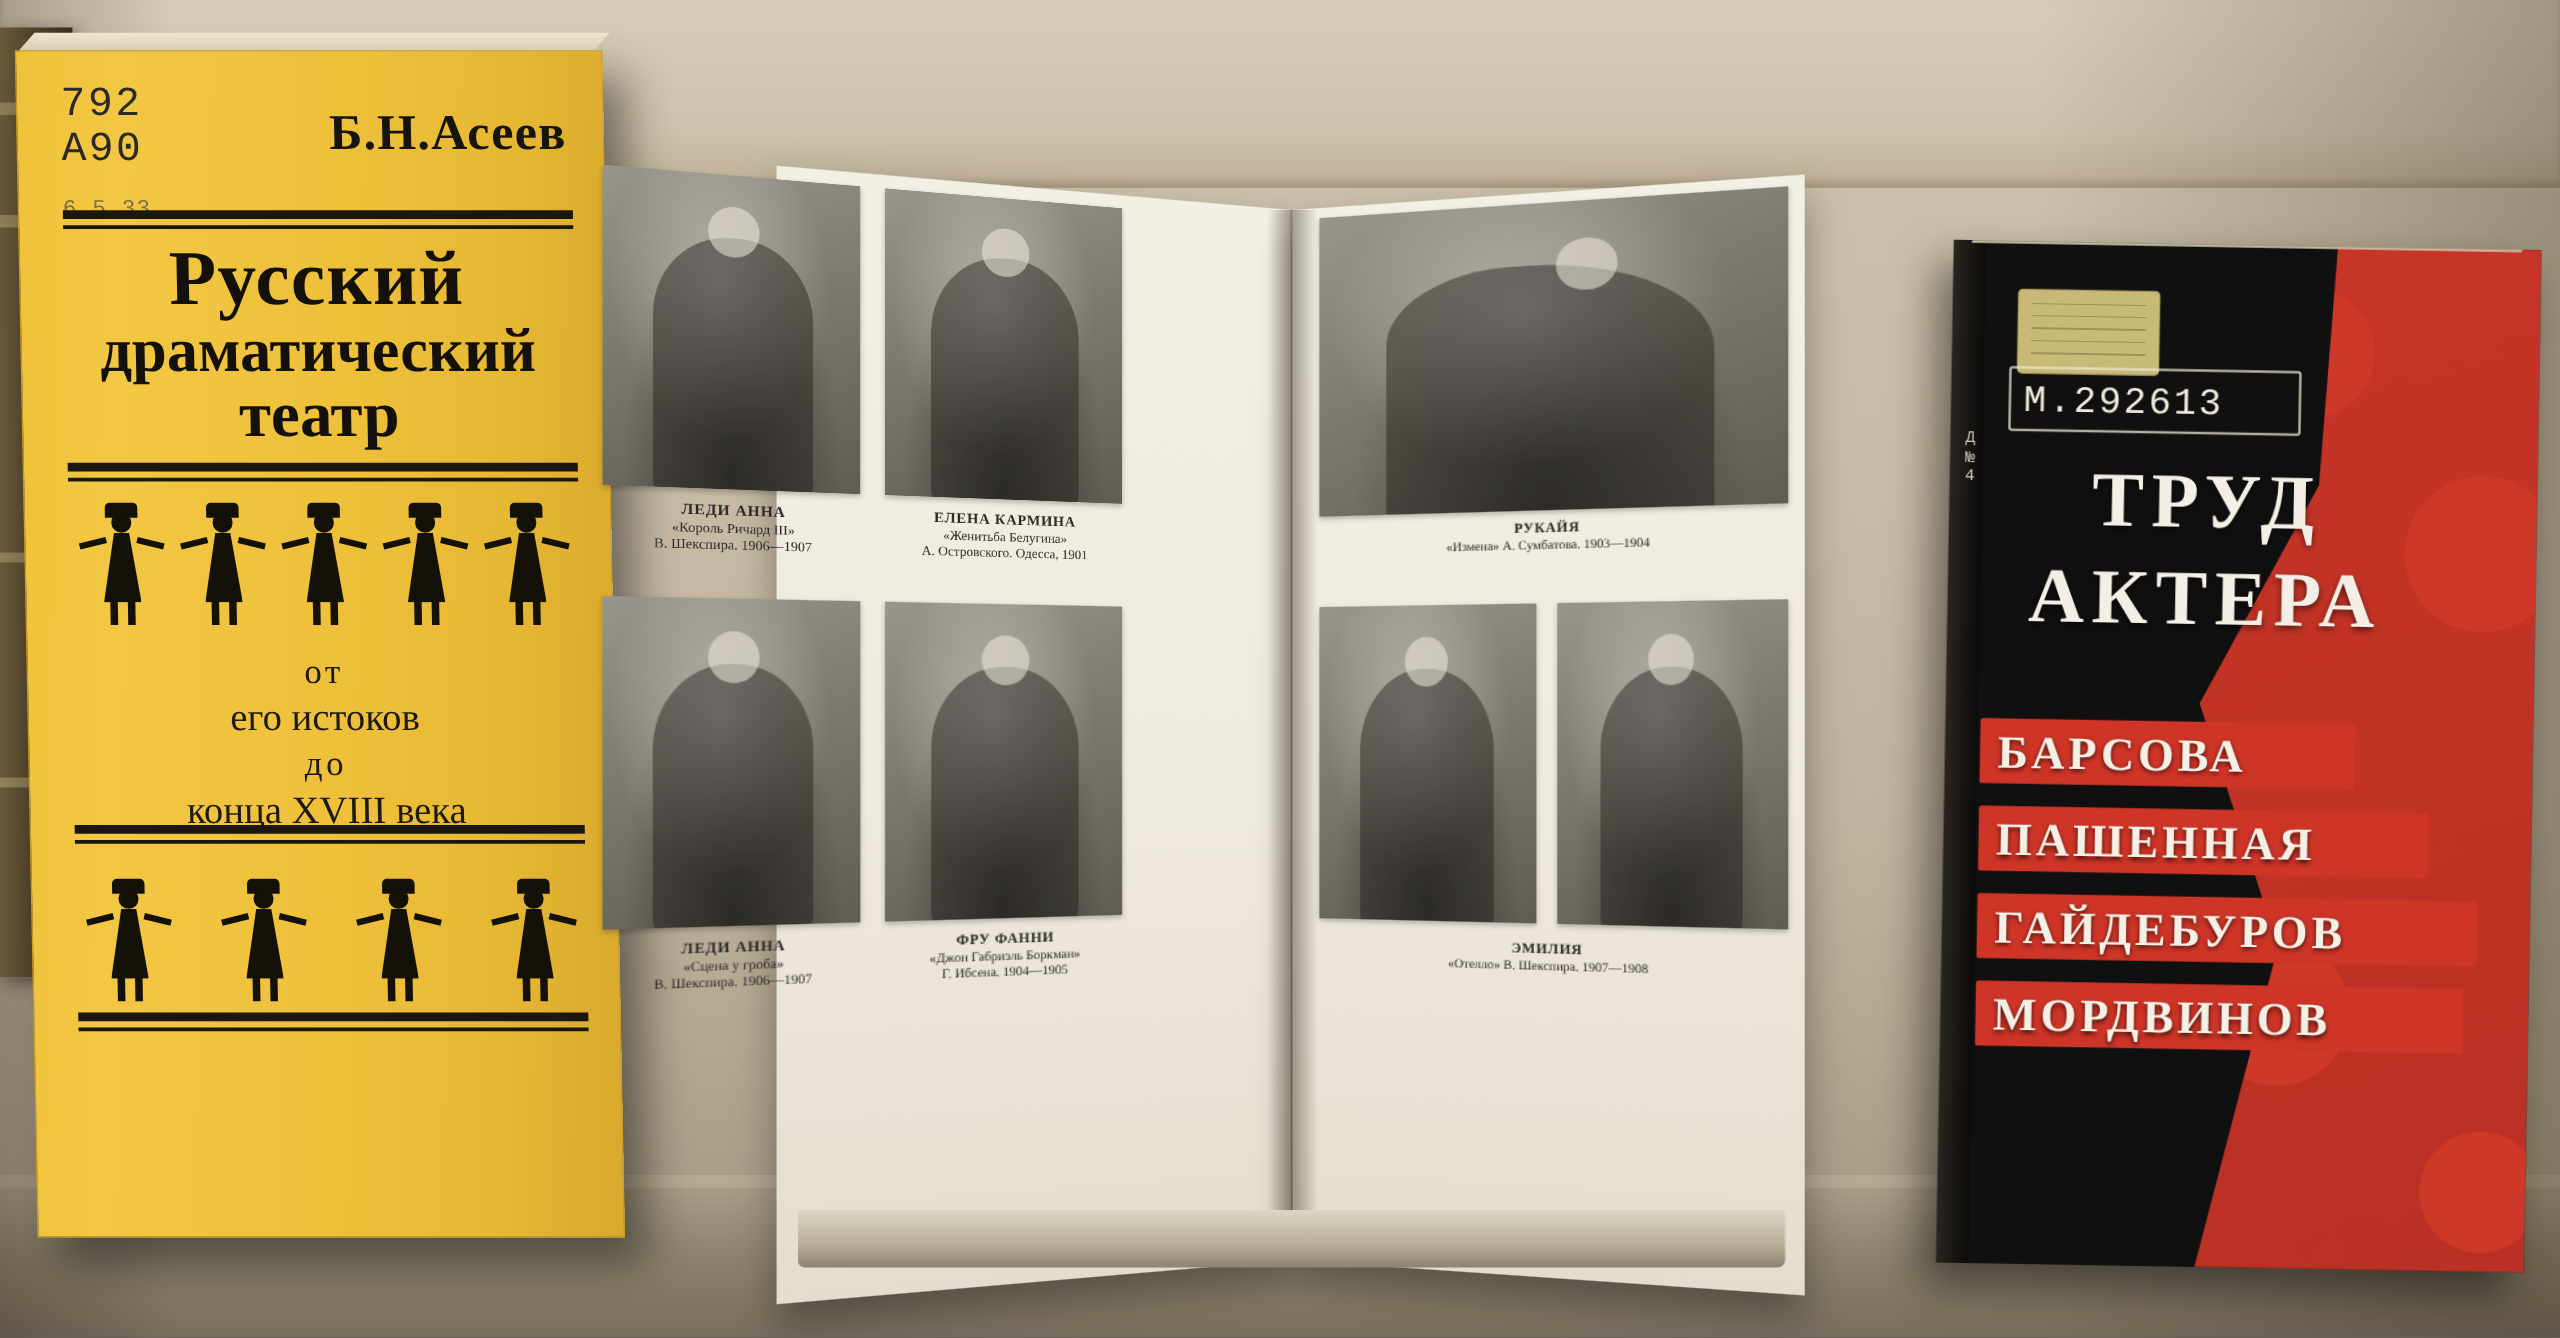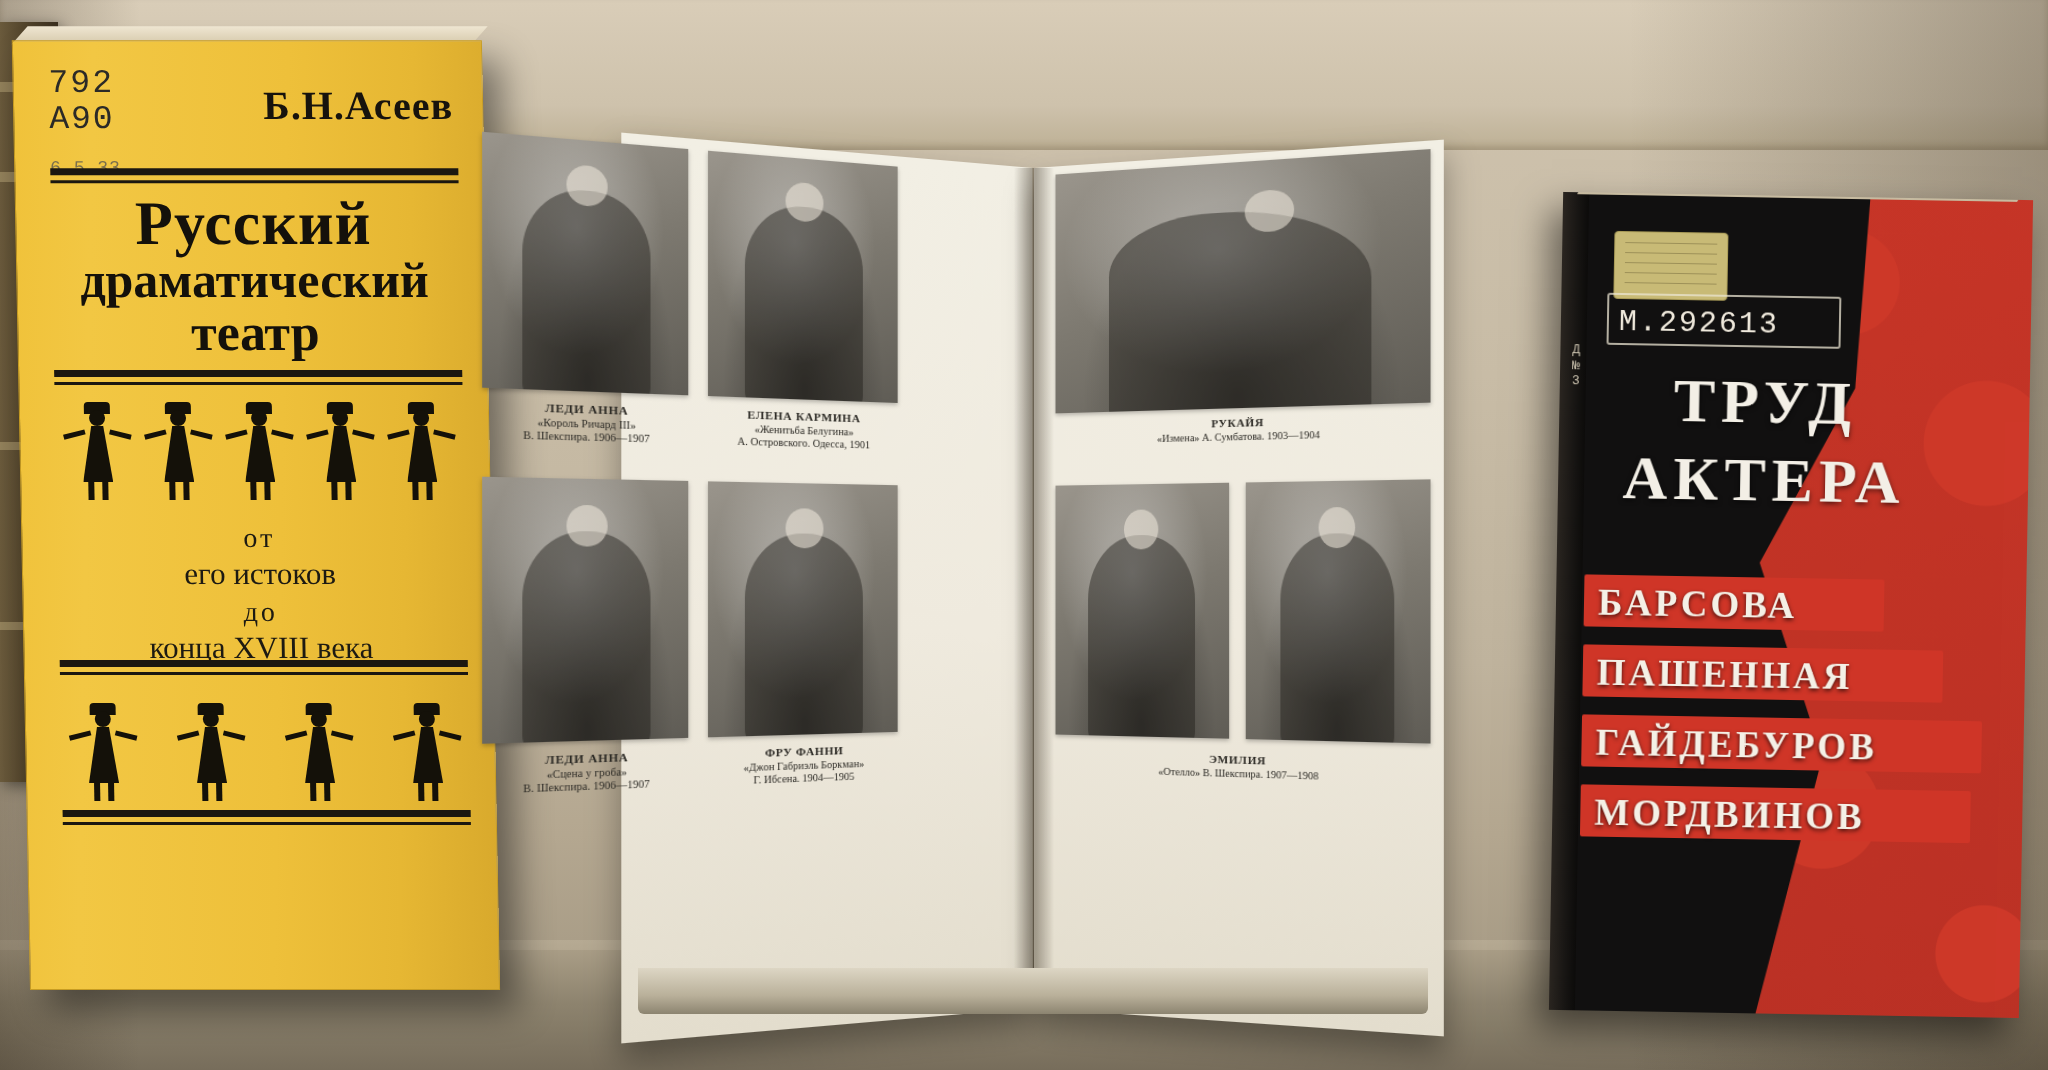--- a/index.html
+++ b/index.html
@@ -632,21 +632,21 @@
   </div>
 
   <div id="red-book">
     <div class="rb-cover"></div>
     <div class="rb-red-shape"></div>
     <div class="rb-spine"></div>
 
     <div class="rb-label">
       <div class="lines"></div>
     </div>
-    <div class="rb-sidecode">Д № 3</div>
+    <div class="rb-sidecode">Д № 4</div>
 
     <div class="rb-code-box"></div>
     <div class="rb-code">М.292613</div>
 
     <div class="rb-title">
       <span>ТРУД</span><br>
       <span>АКТЕРА</span>
     </div>
 
     <div class="rb-names">

